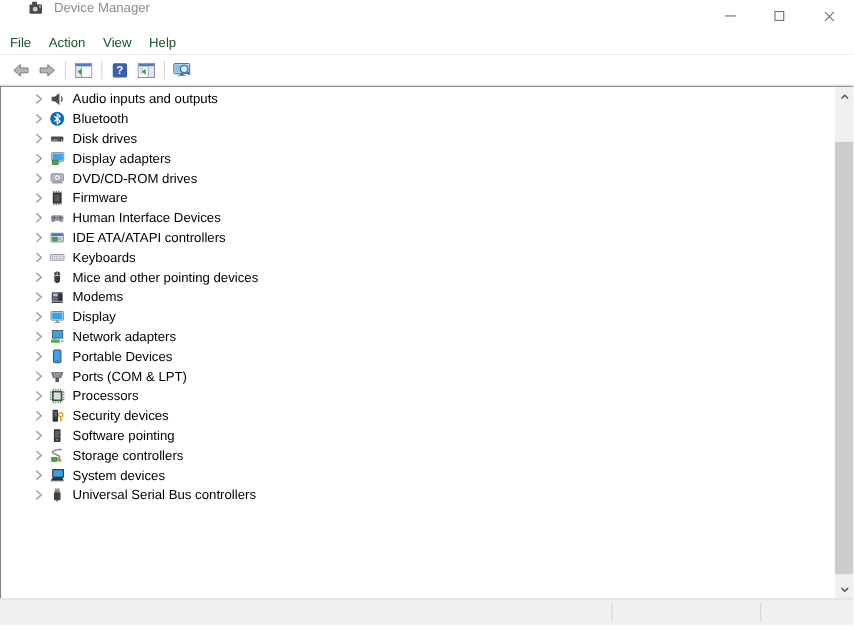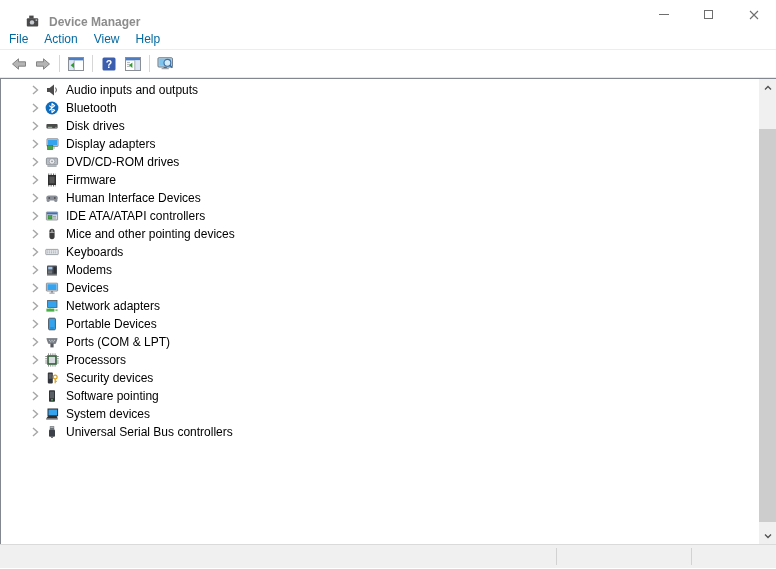--- a/index.html
+++ b/index.html
@@ -6,31 +6,31 @@
   html,body { width:776px; height:569px; }
   body {
     font-family:"Liberation Sans", sans-serif;
     font-size:12px; color:#000; background:#fff;
     position:relative; overflow:hidden;
     -webkit-font-smoothing:antialiased;
   }
   svg { display:block; }
 
   
-  .titlebar { height:29px; display:flex; align-items:flex-end; background:#fff; position:relative;font-weight:bold; }
+  .titlebar { height:29px; display:flex; align-items:flex-start; background:#fff; position:relative; }
   .app-icon { width:15px; height:15px; margin-left:25px; }
   .title-text { margin-left:9px; color:#8c8c8c; font-size:12px; }
   .win-controls { position:absolute; right:0; top:0; height:29px; display:flex; }
   .win-btn { width:45px; height:29px; display:flex; align-items:center; justify-content:center; }
   .glyph-min { width:10px; height:1px; background:#6e6e6e; }
   .glyph-max { width:9px; height:9px; border:1px solid #6e6e6e; }
 
   
   .menubar { height:21px; display:flex; align-items:center; padding-left:9px; border-bottom:1px solid #ededed; }
-  .menu-item { padding:2px 8px; color:#0369a1; }
+  .menu-item { padding:2px 8px; color:#14532d; }
   .menu-item:first-child { padding-left:0; }
 
   
   .toolbar { height:28px; display:flex; align-items:center; padding-left:7px; border-bottom:1px solid #e8e8e8; }
   .tb-btn { width:24px; height:24px; display:flex; align-items:center; justify-content:center; }
   .tb-sep { width:1px; height:17px; background:#d6d6d6; margin:0 4px; }
 
   
   .tree-panel {
     position:relative; height:466px; background:#fff;
@@ -396,50 +396,50 @@
       <svg class="ticon">
           <use href="#sym-ide"></use>
         </svg>
       <span class="tlabel">IDE ATA/ATAPI controllers</span>
     </div>
     <div class="tree-row">
       <svg class="chev">
           <use href="#sym-chev"></use>
         </svg>
       <svg class="ticon">
+          <use href="#sym-keyboard"></use>
+        </svg>
+      <span class="tlabel">Keyboards</span>
+    </div>
+    <div class="tree-row">
+      <svg class="chev">
+          <use href="#sym-chev"></use>
+        </svg>
+      <svg class="ticon">
           <use href="#sym-mouse"></use>
         </svg>
       <span class="tlabel">Mice and other pointing devices</span>
     </div>
     <div class="tree-row">
       <svg class="chev">
           <use href="#sym-chev"></use>
         </svg>
       <svg class="ticon">
-          <use href="#sym-keyboard"></use>
-        </svg>
-      <span class="tlabel">Keyboards</span>
-    </div>
-    <div class="tree-row">
-      <svg class="chev">
-          <use href="#sym-chev"></use>
-        </svg>
-      <svg class="ticon">
           <use href="#sym-modem"></use>
         </svg>
       <span class="tlabel">Modems</span>
     </div>
     <div class="tree-row">
       <svg class="chev">
           <use href="#sym-chev"></use>
         </svg>
       <svg class="ticon">
           <use href="#sym-monitor"></use>
         </svg>
-      <span class="tlabel">Devices</span>
+      <span class="tlabel">Display</span>
     </div>
     <div class="tree-row">
       <svg class="chev">
           <use href="#sym-chev"></use>
         </svg>
       <svg class="ticon">
           <use href="#sym-network"></use>
         </svg>
       <span class="tlabel">Network adapters</span>
     </div>
@@ -480,20 +480,29 @@
       <span class="tlabel">Security devices</span>
     </div>
     <div class="tree-row">
       <svg class="chev">
           <use href="#sym-chev"></use>
         </svg>
       <svg class="ticon">
           <use href="#sym-software"></use>
         </svg>
       <span class="tlabel">Software pointing</span>
+    </div>
+    <div class="tree-row">
+      <svg class="chev">
+          <use href="#sym-chev"></use>
+        </svg>
+      <svg class="ticon">
+          <use href="#sym-storage"></use>
+        </svg>
+      <span class="tlabel">Storage controllers</span>
     </div>
     <div class="tree-row">
       <svg class="chev">
           <use href="#sym-chev"></use>
         </svg>
       <svg class="ticon">
           <use href="#sym-system"></use>
         </svg>
       <span class="tlabel">System devices</span>
     </div>

